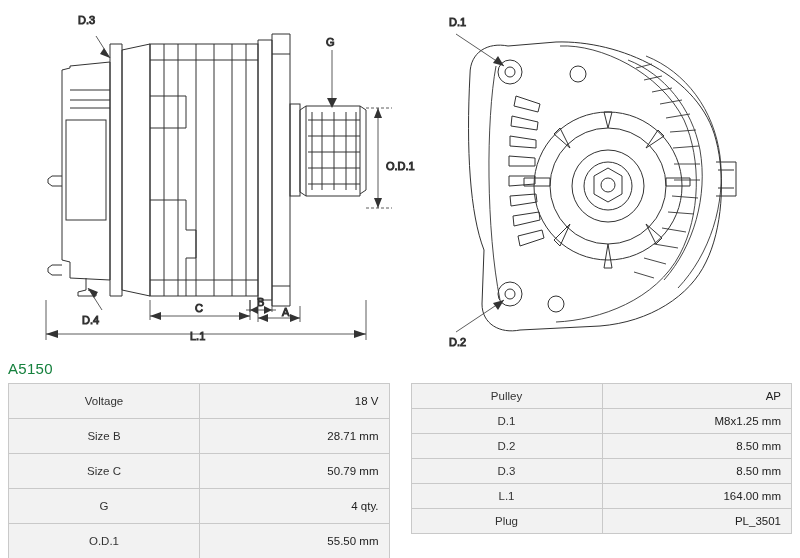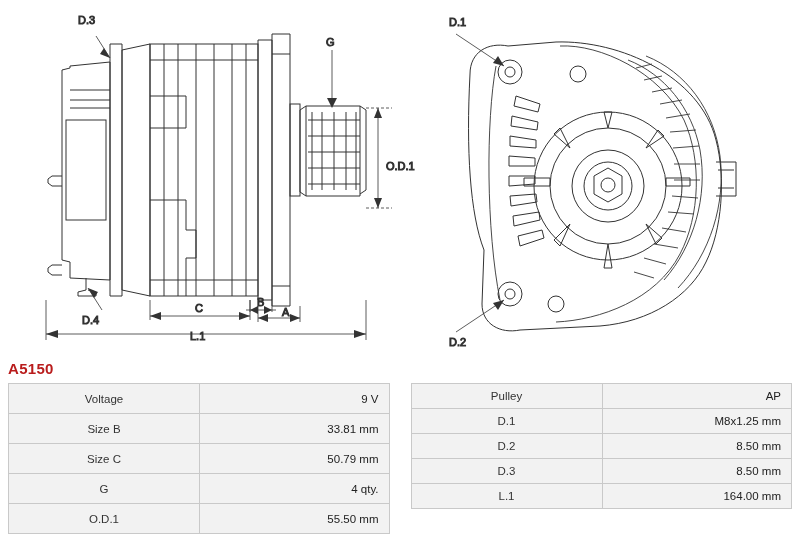--- a/index.html
+++ b/index.html
@@ -32,22 +32,22 @@
   .drawing-area svg {
     display: block;
   }
 
   
   .part-number {
     position: absolute;
     left: 8px;
     top: 360px;
     font-size: 15px;
-    font-weight: bold;
-    color: #b91c1c;
+    font-weight: normal;
+    color: #15803d;
     letter-spacing: 0.3px;
   }
 
   
   .specs {
     position: absolute;
     left: 8px;
     top: 383px;
     width: 784px;
     display: flex;
@@ -279,25 +279,25 @@
   </div>
 
   <div class="part-number">A5150</div>
 
   <div class="specs">
 
     <table class="spec-table">
       <tbody>
         <tr>
           <td class="label">Voltage</td>
-          <td class="value">9 V</td>
+          <td class="value">18 V</td>
         </tr>
         <tr>
           <td class="label">Size B</td>
-          <td class="value">33.81 mm</td>
+          <td class="value">28.71 mm</td>
         </tr>
         <tr>
           <td class="label">Size C</td>
           <td class="value">50.79 mm</td>
         </tr>
         <tr>
           <td class="label">G</td>
           <td class="value">4 qty.</td>
         </tr>
         <tr>
@@ -321,20 +321,24 @@
           <td class="label">D.2</td>
           <td class="value">8.50 mm</td>
         </tr>
         <tr>
           <td class="label">D.3</td>
           <td class="value">8.50 mm</td>
         </tr>
         <tr>
           <td class="label">L.1</td>
           <td class="value">164.00 mm</td>
+        </tr>
+        <tr>
+          <td class="label">Plug</td>
+          <td class="value">PL_3501</td>
         </tr>
         <tr class="empty">
           <td></td>
           <td></td>
         </tr>
       </tbody>
     </table>
 
   </div>
 

